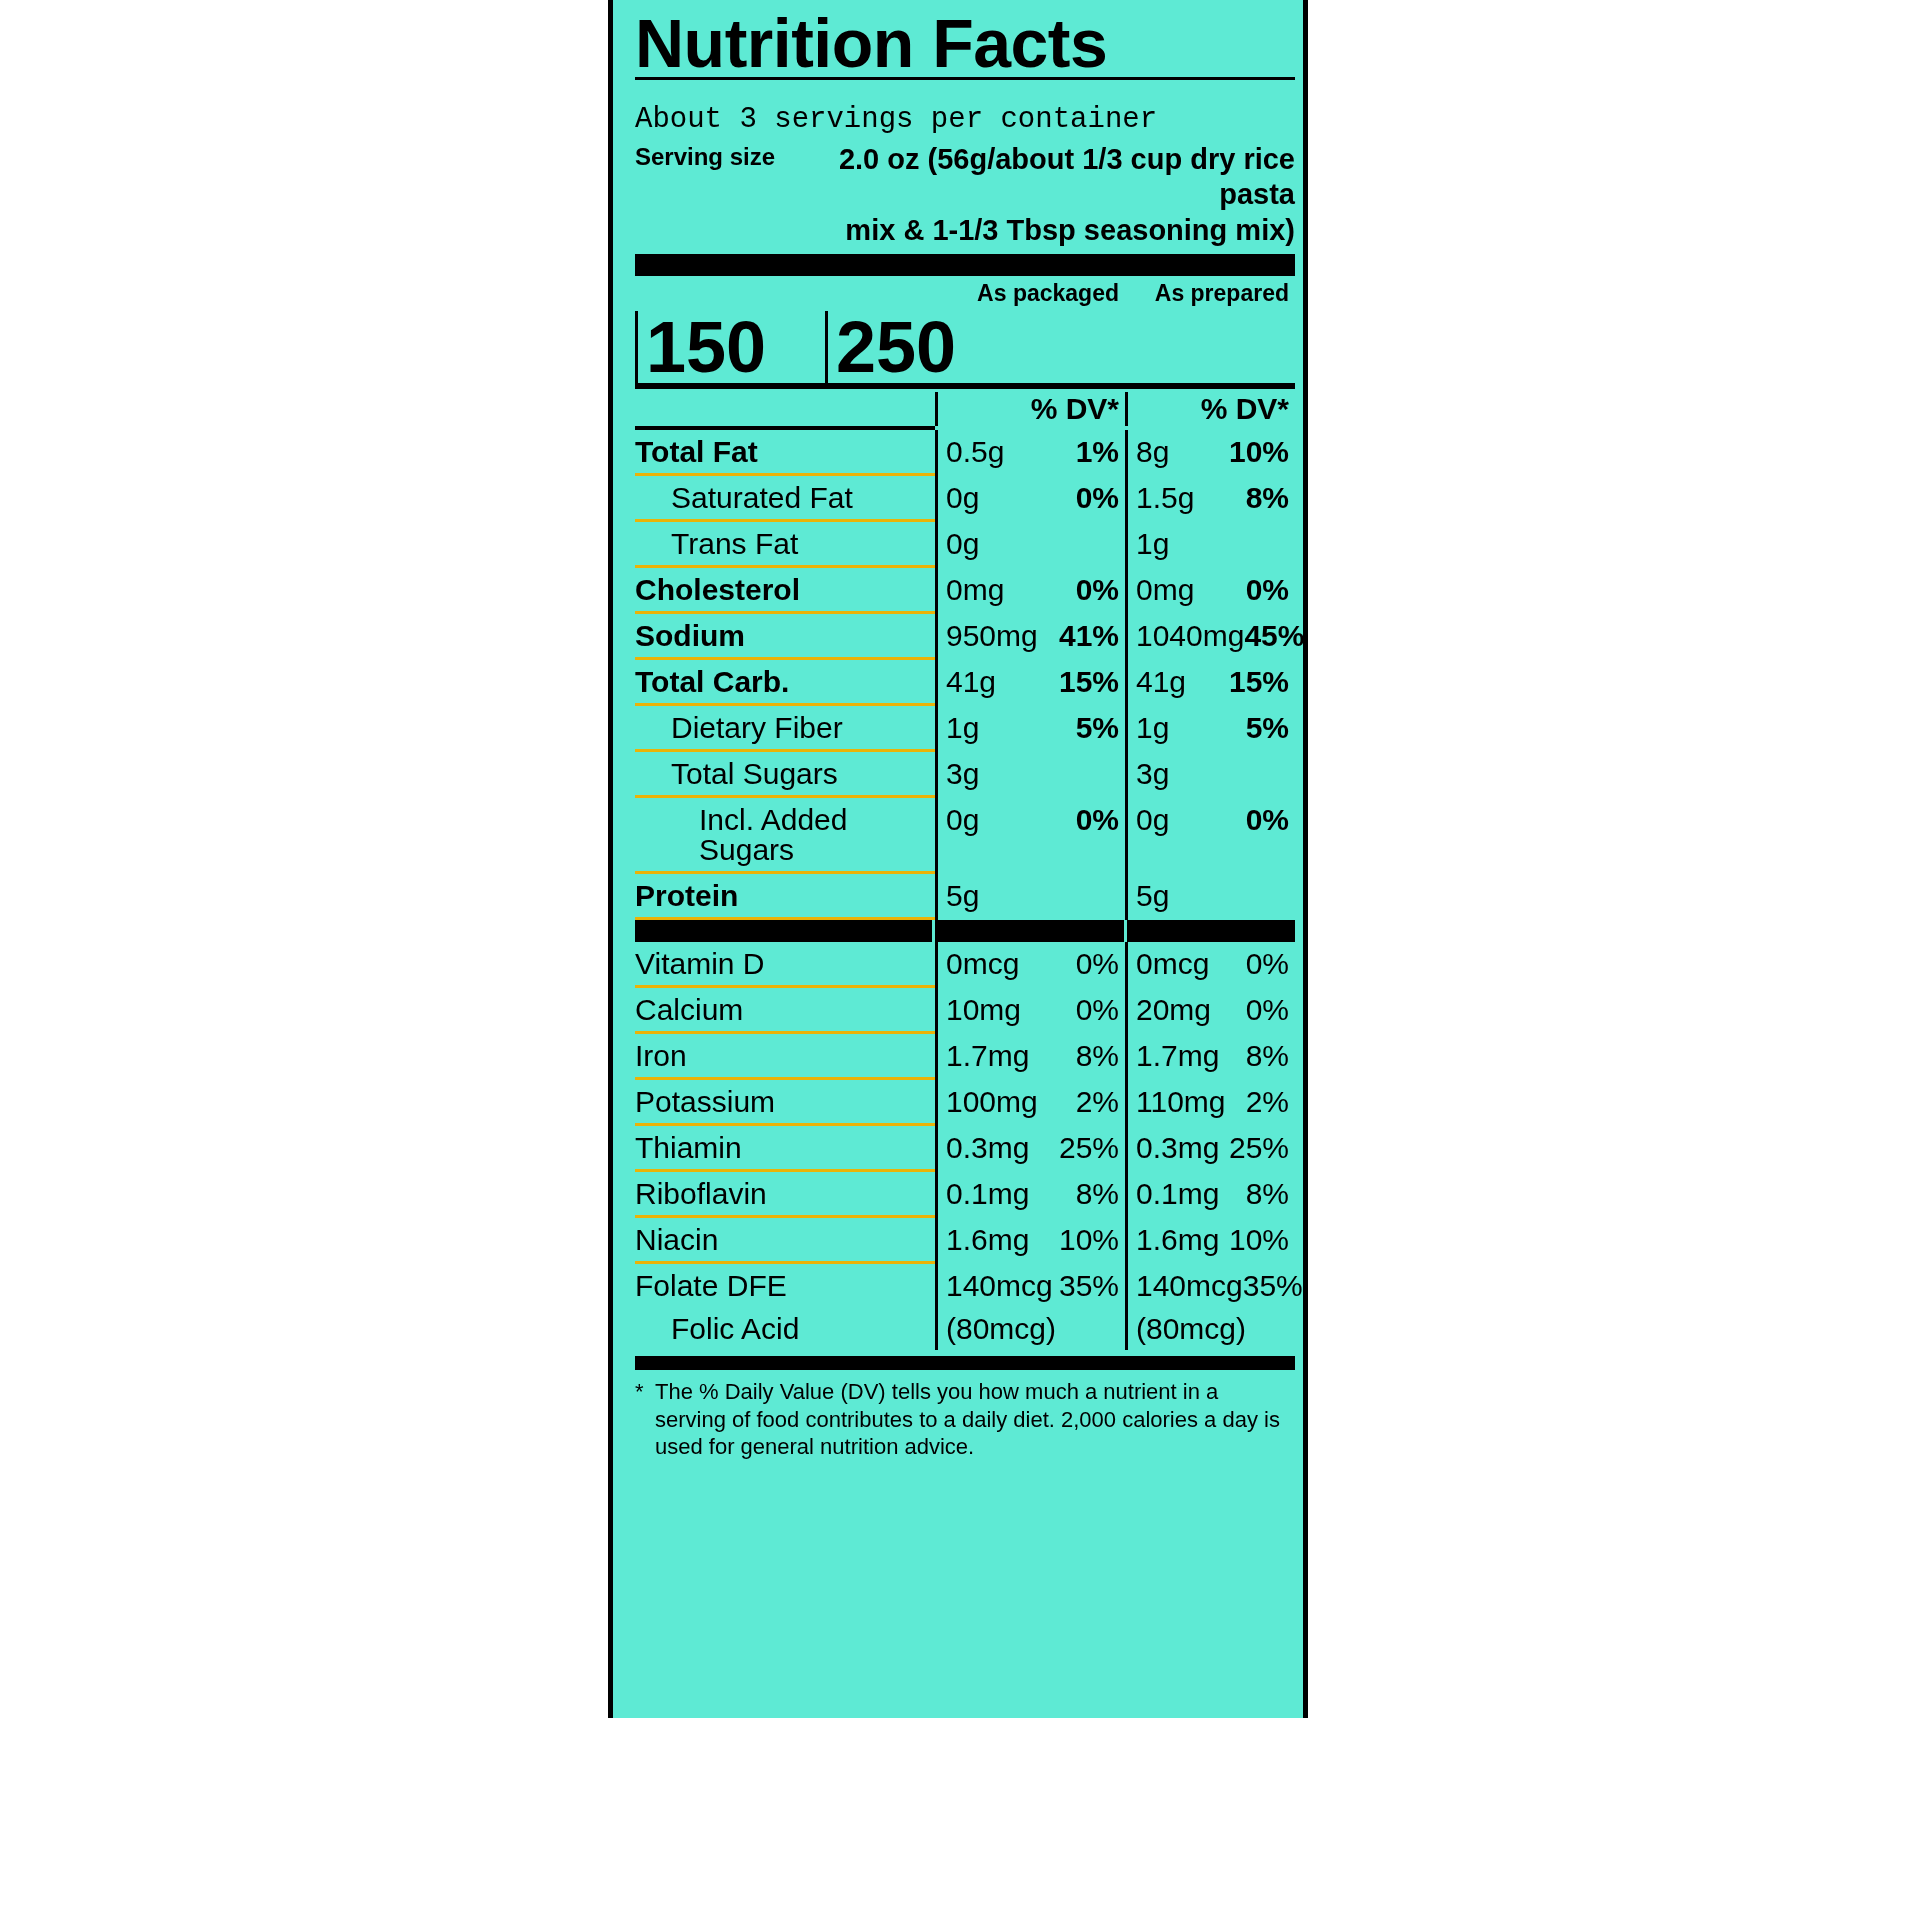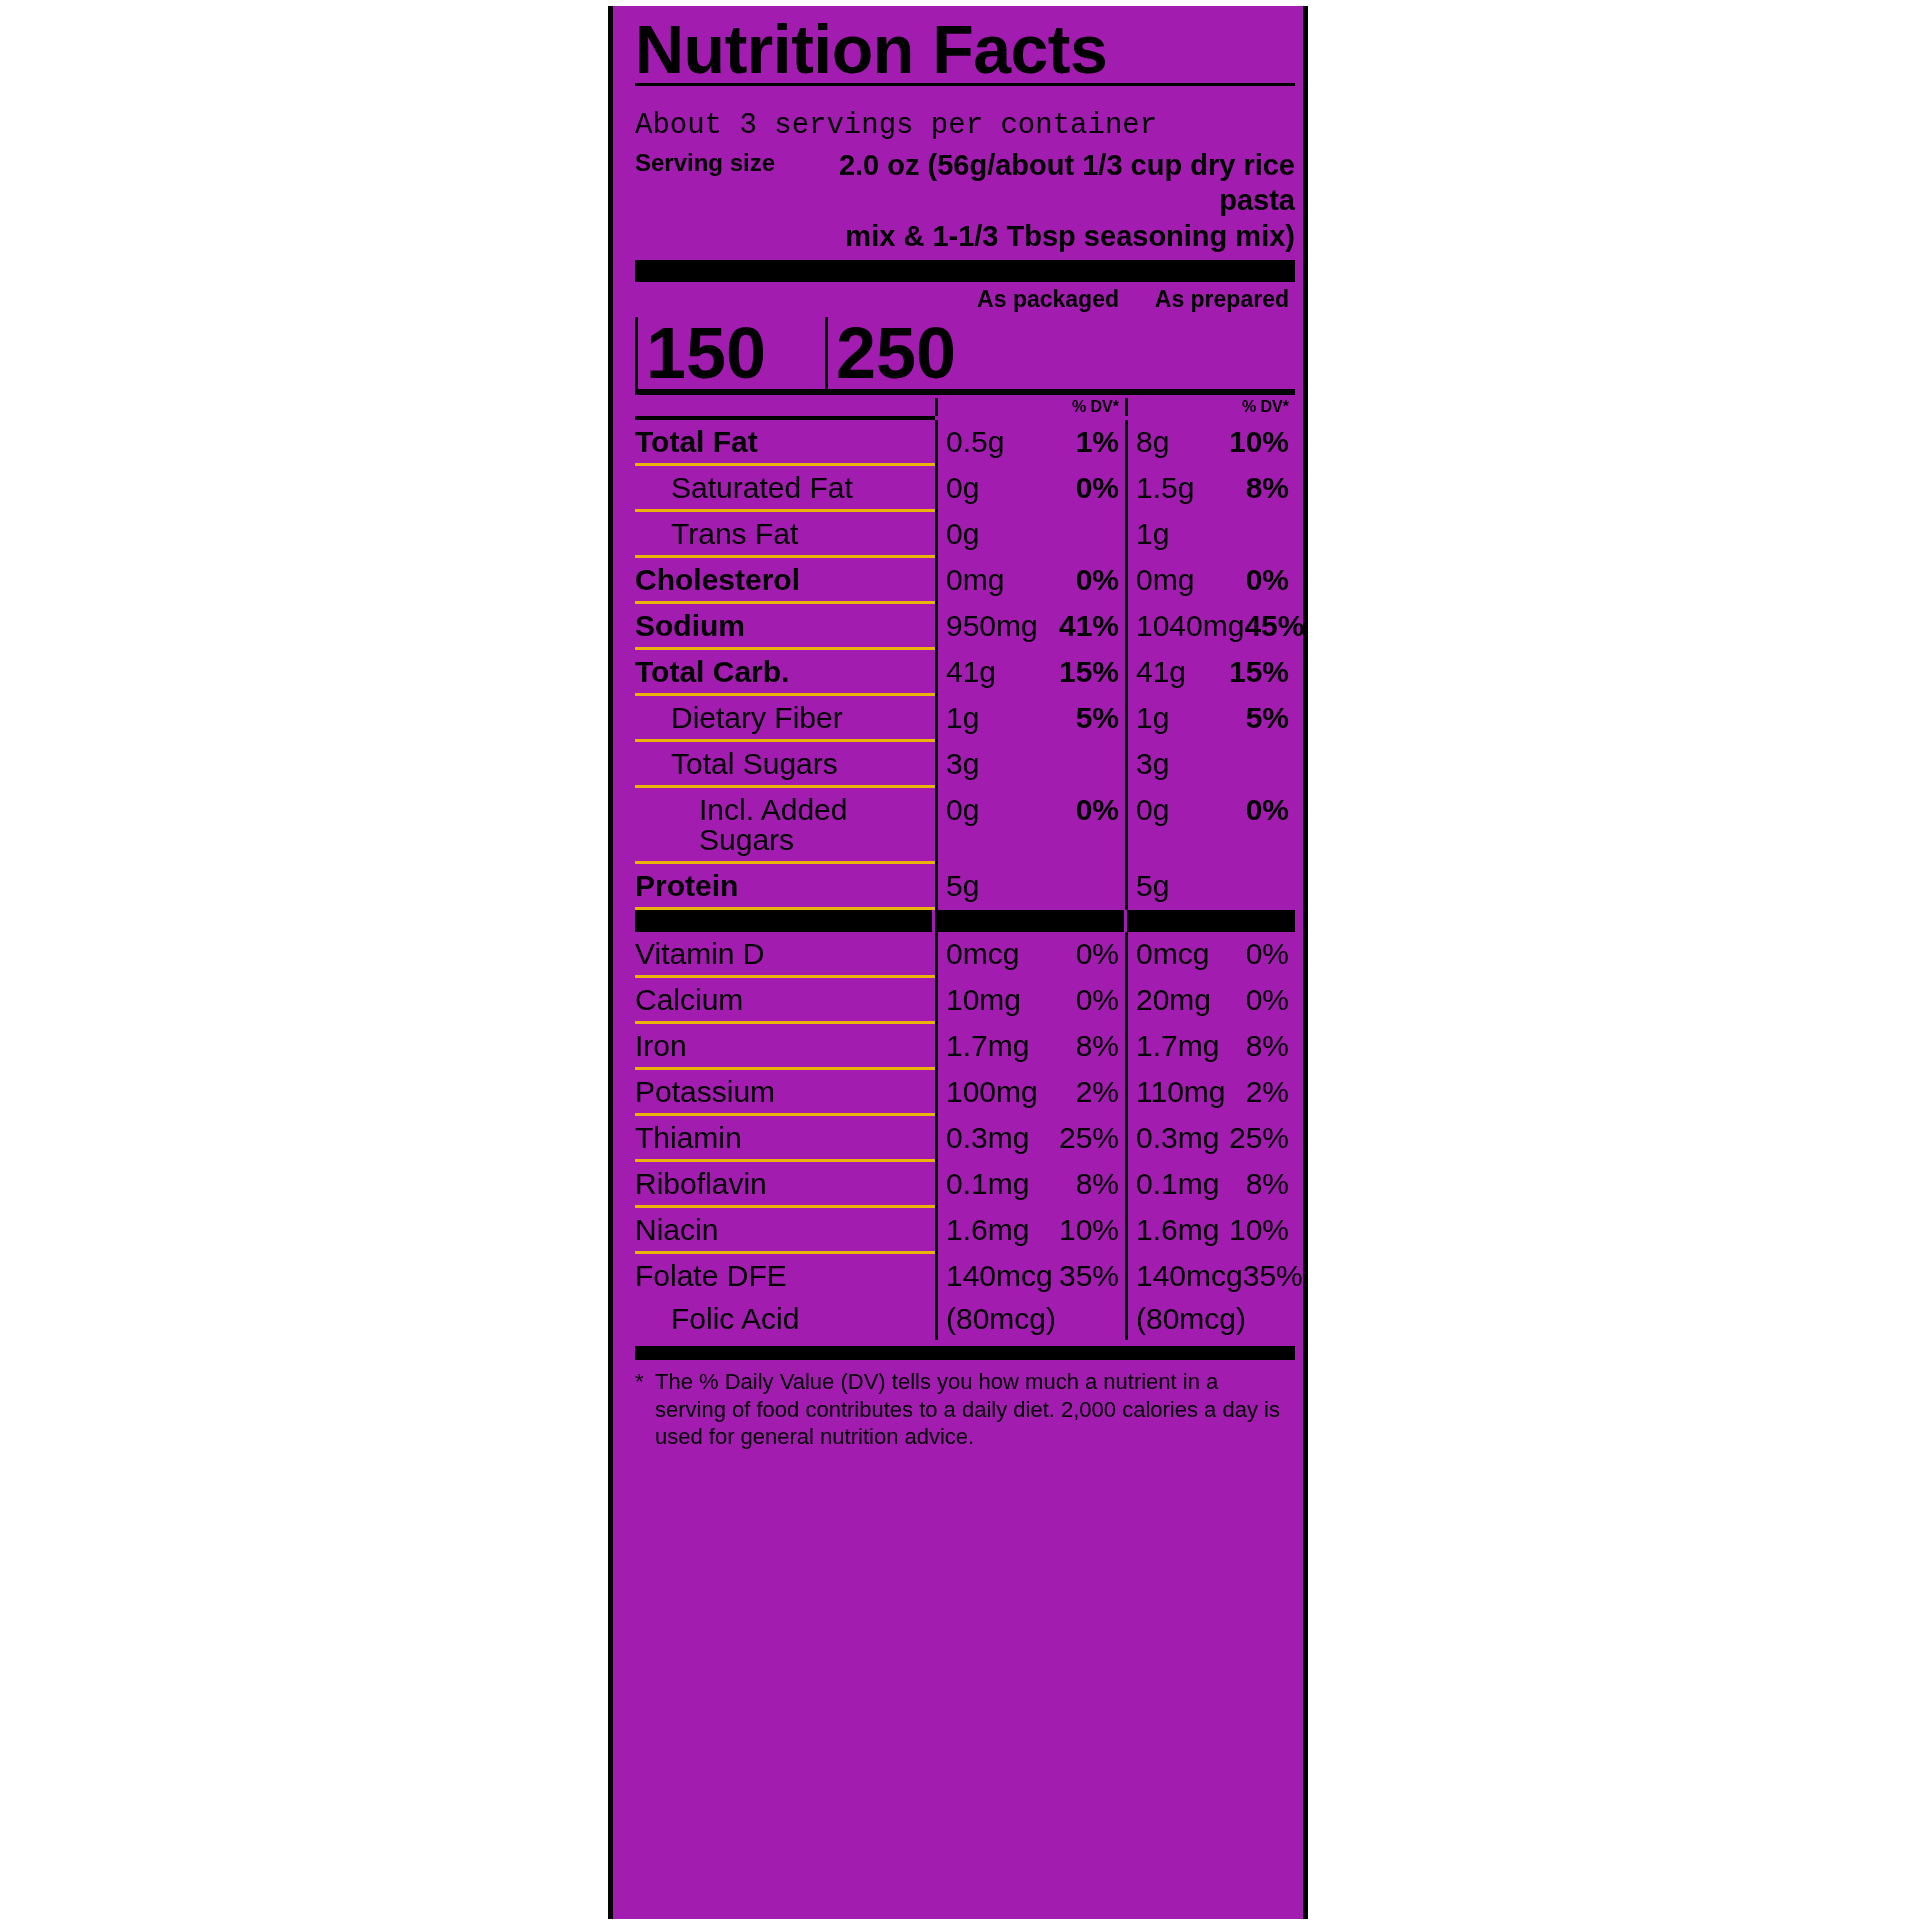--- a/index.html
+++ b/index.html
@@ -15,27 +15,27 @@
   }
   .page {
     position: relative;
     width: 1920px;
     height: 1920px;
     box-sizing: border-box;
   }
   .panel {
     position: absolute;
     left: 608px;
-    top: 6px;
+    top: 0px;
     width: 700px;
-    height: 1913px;
+    height: 1718px;
     border-left: 5px solid #000;
     border-right: 5px solid #000;
     box-sizing: border-box;
-    background: #a21caf;
+    background: #5eead4;
   }
   .inner {
     position: absolute;
     left: 22px;
     top: 0px;
     width: 660px;
     box-sizing: border-box;
   }
 
   
@@ -122,21 +122,21 @@
   .cal-underline {
     display:flex;
   }
   .cal-underline .u1 { width: 300px; border-bottom: 6px solid #000; }
   .cal-underline .u2 { width: 190px; border-bottom: 6px solid #000; }
   .cal-underline .u3 { width: 170px; border-bottom: 6px solid #000; }
 
   
   .dv-row {
     display: flex;
-    font-size: 16px;
+    font-size: 30px;
     font-weight: bold;
     padding-top: 3px;
   }
   .dv-row .c-name { border: none; }
   .dv-row .c-pack { text-align: right; padding-right: 6px; }
   .dv-row .c-prep { text-align: right; padding-right: 6px; }
 
   
   .nrow {
     display: flex;

